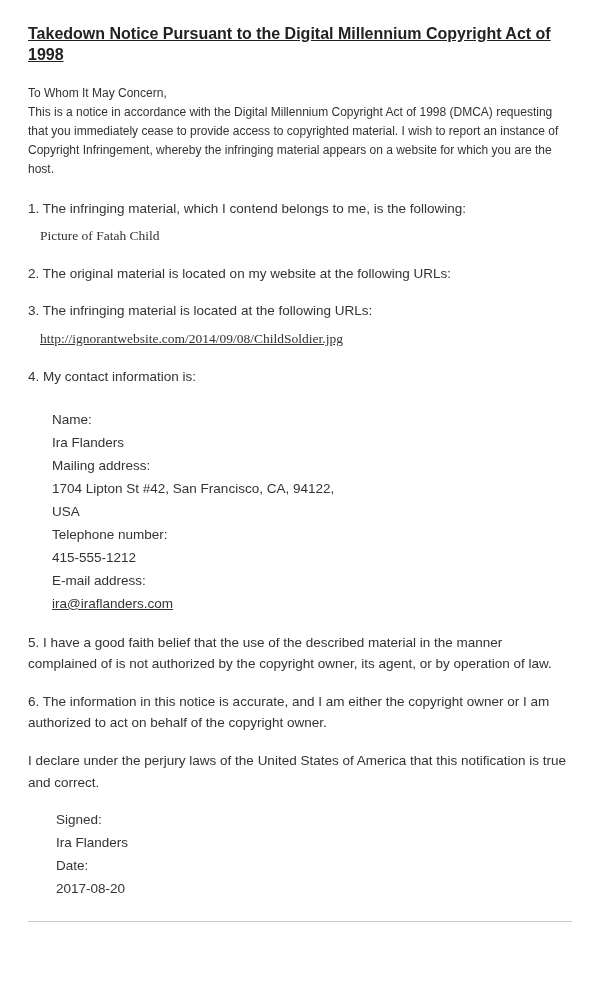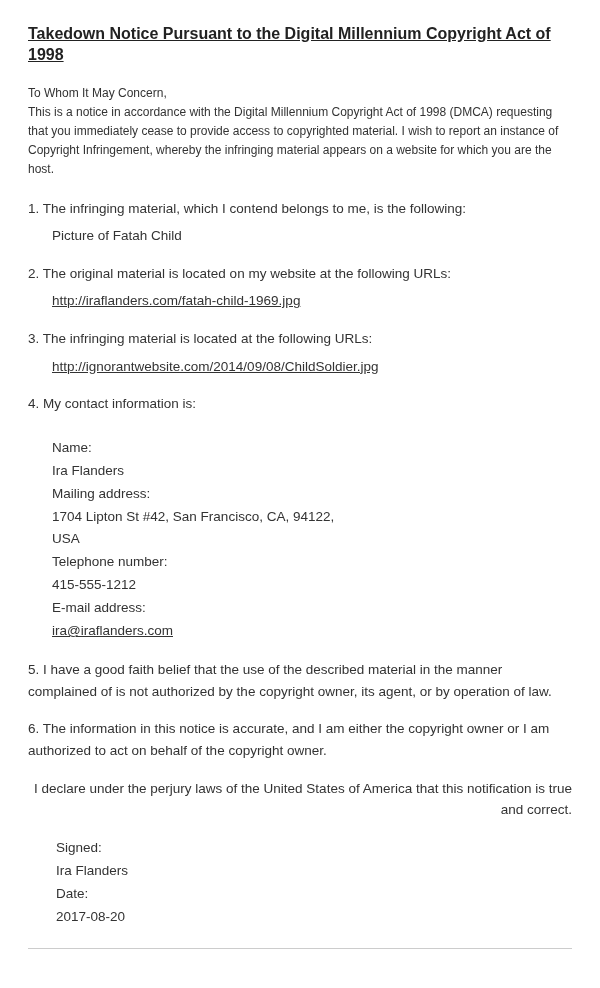--- a/index.html
+++ b/index.html
@@ -37,38 +37,38 @@
     }
     .section-list > li {
       margin-bottom: 16px;
       font-size: 13.5px;
       line-height: 1.6;
     }
     .section-number {
       font-weight: normal;
     }
     .indented {
-      margin-left: 24px;
+      margin-left: 12px;
       margin-top: 6px;
+      font-family: Liberation Serif, serif;
     }
     a.url-link {
       color: #333;
       text-decoration: underline;
     }
     .contact-block {
       margin-left: 24px;
       margin-top: 22px;
       line-height: 1.7;
       font-size: 13.5px;
     }
     .bottom-section {
       margin-top: 10px;
       font-size: 13.5px;
       line-height: 1.6;
-      text-align: right;
     }
     .signed-block {
       margin-top: 16px;
       font-size: 13.5px;
       line-height: 1.7;
       margin-left: 28px;
     }
     .footer-divider {
       border: none;
       border-top: 1px solid #ccc;
@@ -89,23 +89,20 @@
 
   <li>
     <span class="section-number"><span>1.</span></span>
     <span>The infringing material, which I contend belongs to me, is the following:</span>
     <div class="indented">Picture of Fatah Child</div>
   </li>
 
   <li>
     <span class="section-number"><span>2.</span></span>
     <span>The original material is located on my website at the following URLs:</span>
-    <div class="indented">
-      <a class="url-link" href="#">http://iraflanders.com/fatah-child-1969.jpg</a>
-    </div>
   </li>
 
   <li>
     <span class="section-number"><span>3.</span></span>
     <span>The infringing material is located at the following URLs:</span>
     <div class="indented">
       <a class="url-link" href="#">http://ignorantwebsite.com/2014/09/08/ChildSoldier.jpg</a><br>
     </div>
   </li>
 

